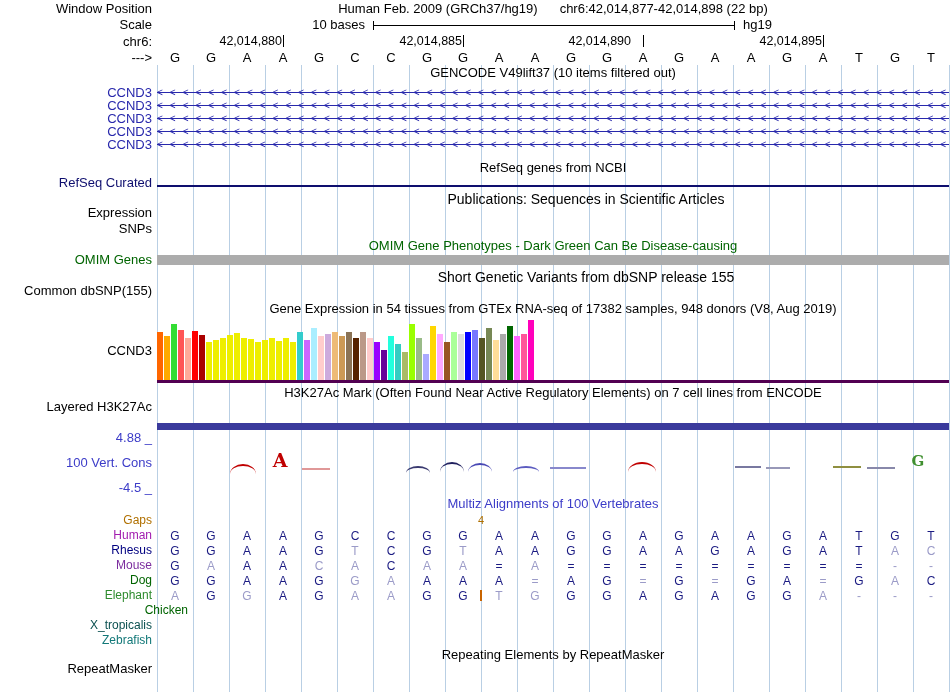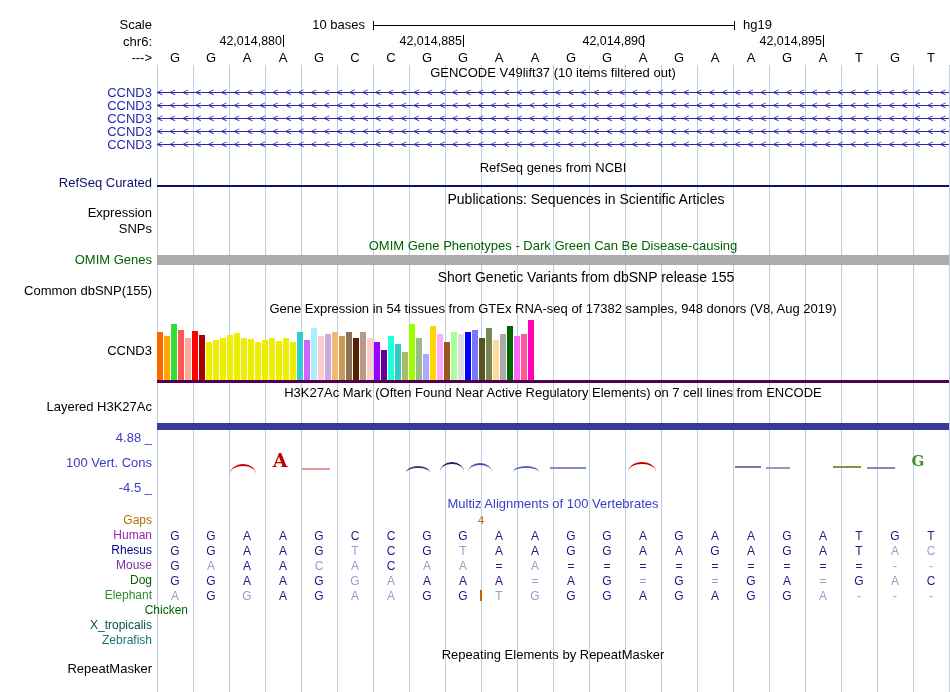--- a/index.html
+++ b/index.html
@@ -56,38 +56,45 @@
   .gap-count{position:absolute;top:0;width:18px;text-align:center;color:var(--gaps_orange);font-size:11px;line-height:15px;}
   .insert-tick{position:absolute;top:2px;width:2px;height:11px;background:var(--insert_orange);}
 </style>
 </head>
 <body>
 
 <div class="screen">
 
   <div class="guidelines"></div>
 
+  <div class="row" style="top:2px">
+    <div class="llabel">Window Position</div>
+    <div class="track center-flex">
+      <span>Human Feb. 2009 (GRCh37/hg19)</span>
+      <span>chr6:42,014,877-42,014,898 (22 bp)</span>
+    </div>
+  </div>
 
   <div class="row" style="top:18px">
     <div class="llabel">Scale</div>
     <div class="track">
       <div class="scale-text">10 bases</div>
       <div class="scalebar"></div>
       <div class="scale-db">hg19</div>
     </div>
   </div>
 
   <div class="row" style="top:34px;height:15px;line-height:15px">
     <div class="llabel">chr6:</div>
     <div class="track" id="ruler-track">
         <div class="ruler-number" style="right: 667px;">42,014,880</div>
         <div class="ruler-tick" style="left: 126px;"></div>
         <div class="ruler-number" style="right: 487px;">42,014,885</div>
         <div class="ruler-tick" style="left: 306px;"></div>
-        <div class="ruler-number" style="right: 304px;">42,014,890</div>
+        <div class="ruler-number" style="right: 318px;">42,014,890</div>
         <div class="ruler-tick" style="left: 486px;"></div>
         <div class="ruler-number" style="right: 127px;">42,014,895</div>
         <div class="ruler-tick" style="left: 666px;"></div>
       </div>
   </div>
 
   <div class="row" style="top:50px;height:15px;line-height:15px">
     <div class="llabel">---&gt;</div>
     <div class="track" id="seq-track"><span class="cell seq">G</span><span class="cell seq">G</span><span class="cell seq">A</span><span class="cell seq">A</span><span class="cell seq">G</span><span class="cell seq">C</span><span class="cell seq">C</span><span class="cell seq">G</span><span class="cell seq">G</span><span class="cell seq">A</span><span class="cell seq">A</span><span class="cell seq">G</span><span class="cell seq">G</span><span class="cell seq">A</span><span class="cell seq">G</span><span class="cell seq">A</span><span class="cell seq">A</span><span class="cell seq">G</span><span class="cell seq">A</span><span class="cell seq">T</span><span class="cell seq">G</span><span class="cell seq">T</span></div>
   </div>

